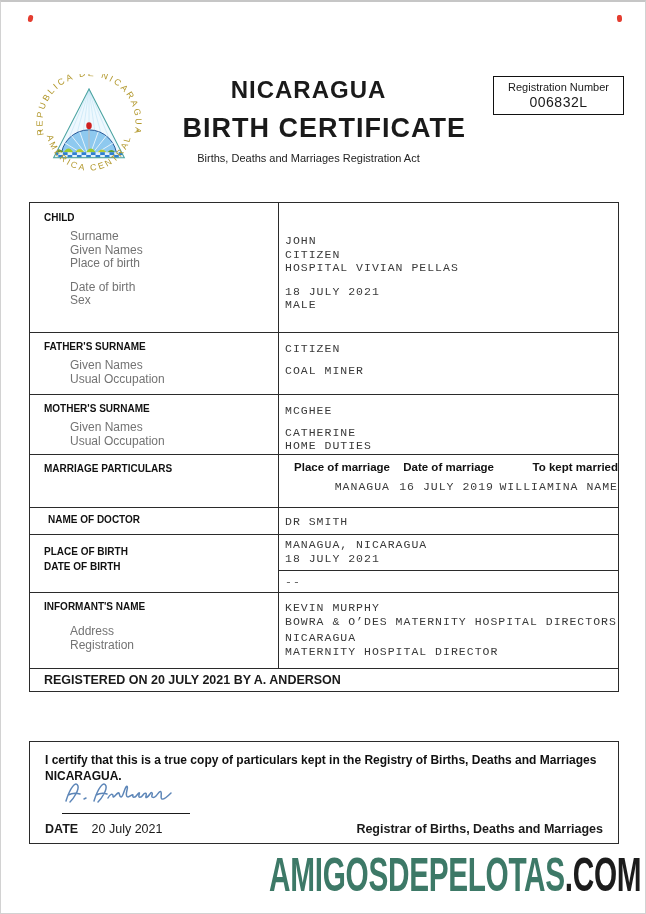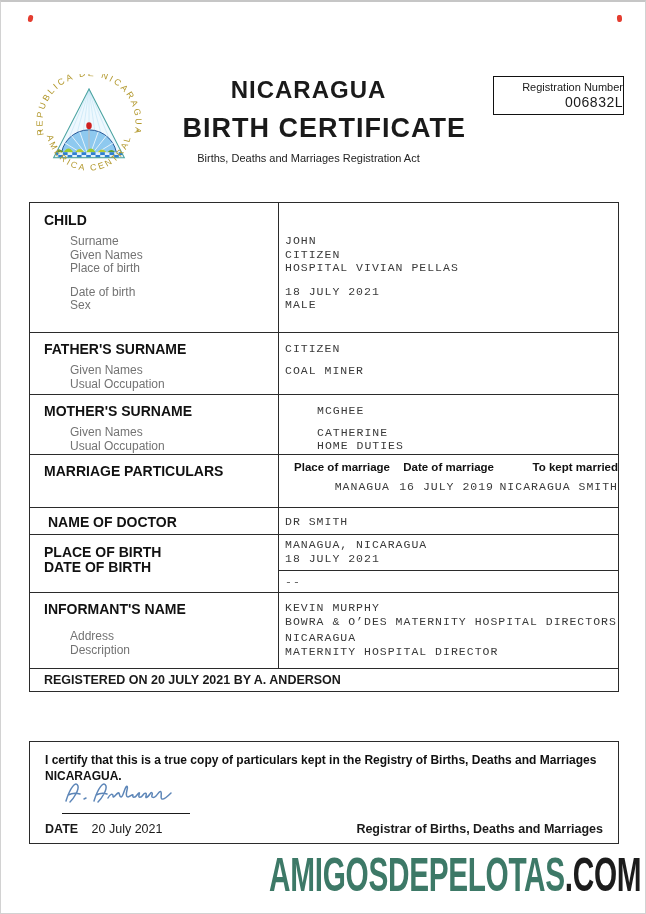--- a/index.html
+++ b/index.html
@@ -16,32 +16,32 @@
   .corner-mark { position:absolute; width:5px; height:7px; background:#e43d30; border-radius:45% 30% 50% 35%; }
 
   
   .hdr-title1 { position:absolute; left:150px; top:74px; width:315px; text-align:center;
                 font-size:24px; font-weight:bold; letter-spacing:1px; }
   .hdr-title2 { position:absolute; left:150px; top:111px; width:315px; text-align:right;
                 font-size:27px; font-weight:bold; letter-spacing:1px; }
   .hdr-act    { position:absolute; left:150px; top:150px; width:315px; text-align:center;
                 font-size:11px; color:#222; }
   .regbox { position:absolute; left:492px; top:74px; width:131px; height:39px;
-            border:1px solid #111; box-sizing:border-box; text-align:right; }
+            border:1px solid #111; box-sizing:border-box; text-align:center; }
   .regbox .rlabel { font-size:11px; margin-top:4px; }
   .regbox .rnum   { font-size:14px; margin-top:1px; letter-spacing:0.5px; }
 
   
   .maintable { position:absolute; left:28px; top:200px; width:590px; height:490px;
                border:1px solid #2b2b2b; box-sizing:border-box; display:flex; flex-direction:column; }
   .trow  { display:flex; border-bottom:1px solid #2b2b2b; box-sizing:border-box; flex:0 0 auto; }
   .trow:last-child { border-bottom:none; flex:1 1 auto; }
   .tleft { width:249px; border-right:1px solid #2b2b2b; box-sizing:border-box; position:relative; }
   .tright{ flex:1; position:relative; }
-  .sec-h { font-size:14px; font-weight:bold; color:#111; }
+  .sec-h { font-size:10px; font-weight:bold; color:#111; }
   .lbl   { font-size:12px; color:#737373; line-height:13.5px; }
   .mono  { font-family:"Liberation Mono", monospace; font-size:11.5px; color:#3a3a3a;
            line-height:13.5px; letter-spacing:1px; white-space:nowrap; }
   .subh  { font-size:11.5px; font-weight:bold; color:#111; }
 
   .mgrid { display:grid; grid-template-columns:105px 104px 1fr; margin:6px 0 0 6px;text-align:right; }
   .mgrid .mono { margin-top:7px; }
 
   .subcell-top { height:33px; border-bottom:1px solid #2b2b2b; box-sizing:border-box; }
 
@@ -194,21 +194,21 @@
         </div>
       </div>
       <div class="tright">
         <div class="mono" style="margin:9px 0 0 6px;">CITIZEN</div>
         <div style="margin:8px 0 0 6px;">
           <div class="mono">COAL MINER</div>
         </div>
       </div>
     </div>
 
-    <div class="trow" style="height:60px;gap:32px;">
+    <div class="trow" style="height:60px;">
       <div class="tleft">
         <div class="sec-h" style="margin:8px 0 0 14px;">MOTHER'S SURNAME</div>
         <div style="margin:7px 0 0 40px;">
           <div class="lbl">Given Names</div>
           <div class="lbl">Usual Occupation</div>
         </div>
       </div>
       <div class="tright">
         <div class="mono" style="margin:9px 0 0 6px;">MCGHEE</div>
         <div style="margin:8px 0 0 6px;">
@@ -222,21 +222,21 @@
       <div class="tleft">
         <div class="sec-h" style="margin:8px 0 0 14px;">MARRIAGE PARTICULARS</div>
       </div>
       <div class="tright">
         <div class="mgrid">
           <div class="subh">Place of marriage</div>
           <div class="subh">Date of marriage</div>
           <div class="subh">To kept married</div>
           <div class="mono">MANAGUA</div>
           <div class="mono">16 JULY 2019</div>
-          <div class="mono">NICARAGUA SMITH</div>
+          <div class="mono">WILLIAMINA NAME</div>
         </div>
       </div>
     </div>
 
     <div class="trow" style="height:27px;">
       <div class="tleft">
         <div class="sec-h" style="margin:6px 0 0 18px;">NAME OF DOCTOR</div>
       </div>
       <div class="tright">
         <div class="mono" style="margin:7px 0 0 6px;">DR SMITH</div>
@@ -259,21 +259,21 @@
         </div>
         <div class="mono" style="margin:4px 0 0 6px; color:#555;">--</div>
       </div>
     </div>
 
     <div class="trow" style="height:76px;">
       <div class="tleft">
         <div class="sec-h" style="margin:8px 0 0 14px;">INFORMANT'S NAME</div>
         <div style="margin:13px 0 0 40px;">
           <div class="lbl">Address</div>
-          <div class="lbl">Description</div>
+          <div class="lbl">Registration</div>
         </div>
       </div>
       <div class="tright">
         <div style="margin:8px 0 0 6px;">
           <div class="mono">KEVIN MURPHY</div>
           <div class="mono">BOWRA &amp; O’DES MATERNITY HOSPITAL DIRECTORS</div>
         </div>
         <div style="margin:3px 0 0 6px;">
           <div class="mono">NICARAGUA</div>
           <div class="mono">MATERNITY HOSPITAL DIRECTOR</div>

